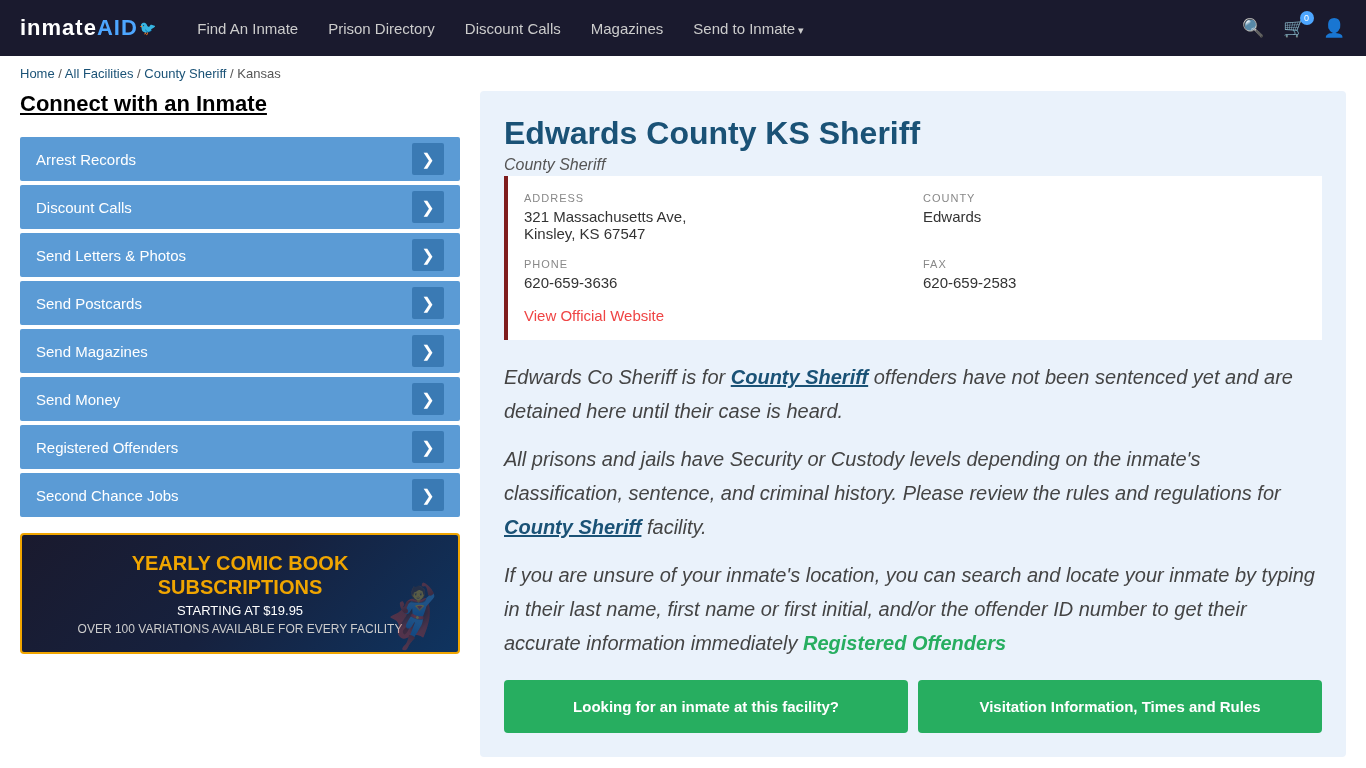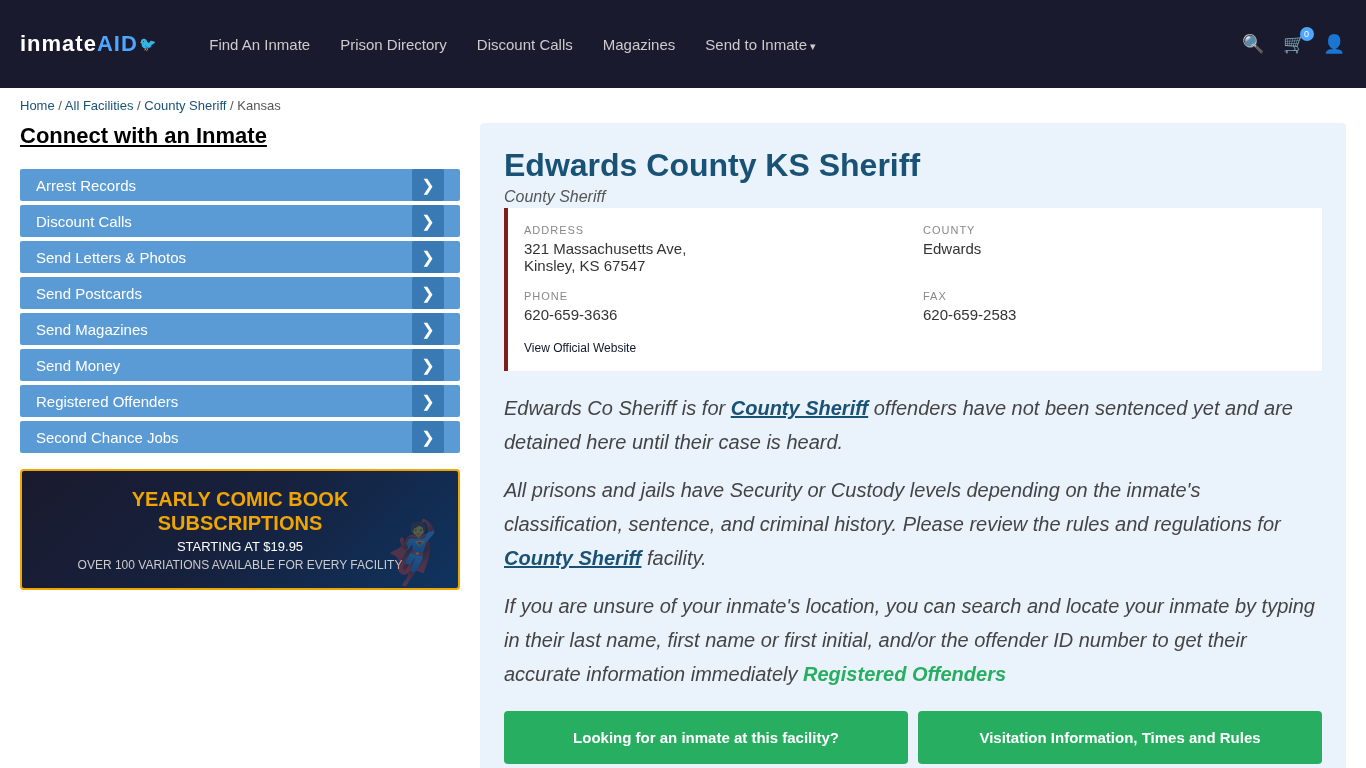--- a/index.html
+++ b/index.html
@@ -4,22 +4,21 @@
   <style>
     * { box-sizing: border-box; margin: 0; padding: 0; }
     body { font-family: Arial, sans-serif; font-size: 14px; color: #333; background: #fff; }
 
     
     nav {
       background: #1a1a2e;
       display: flex;
       align-items: center;
       padding: 0 20px;
-      height: 88px;
-      gap: 12px;
+      height: 56px;
     }
     .nav-logo {
       display: flex;
       align-items: center;
       margin-right: 40px;
     }
     .logo-text {
       color: #fff;
       font-size: 22px;
       font-weight: bold;
@@ -115,21 +114,21 @@
       display: flex;
       flex-direction: column;
       gap: 4px;
     }
     .sidebar-item {
       background: #5b9bd5;
       color: #fff;
       display: flex;
       align-items: center;
       justify-content: space-between;
-      padding: 0 16px;
+      padding: 6px 16px;
       cursor: pointer;
       font-size: 15px;
       border-radius: 2px;
     }
     .sidebar-arrow {
       background: #3a7ab4;
       width: 32px;
       height: 32px;
       display: flex;
       align-items: center;
@@ -210,23 +209,23 @@
       color: #888;
       text-transform: uppercase;
       letter-spacing: 1px;
       margin-bottom: 4px;
     }
     .info-value {
       font-size: 15px;
       color: #333;
     }
     .info-link {
-      color: #0f172a;
+      color: #ef4444;
       text-decoration: none;
-      font-size: 12px;
+      font-size: 15px;
     }
 
     .description {
       font-size: 20px;
       color: #444;
       line-height: 1.7;
     }
     .description p {
       margin-bottom: 14px;
       font-style: italic;

